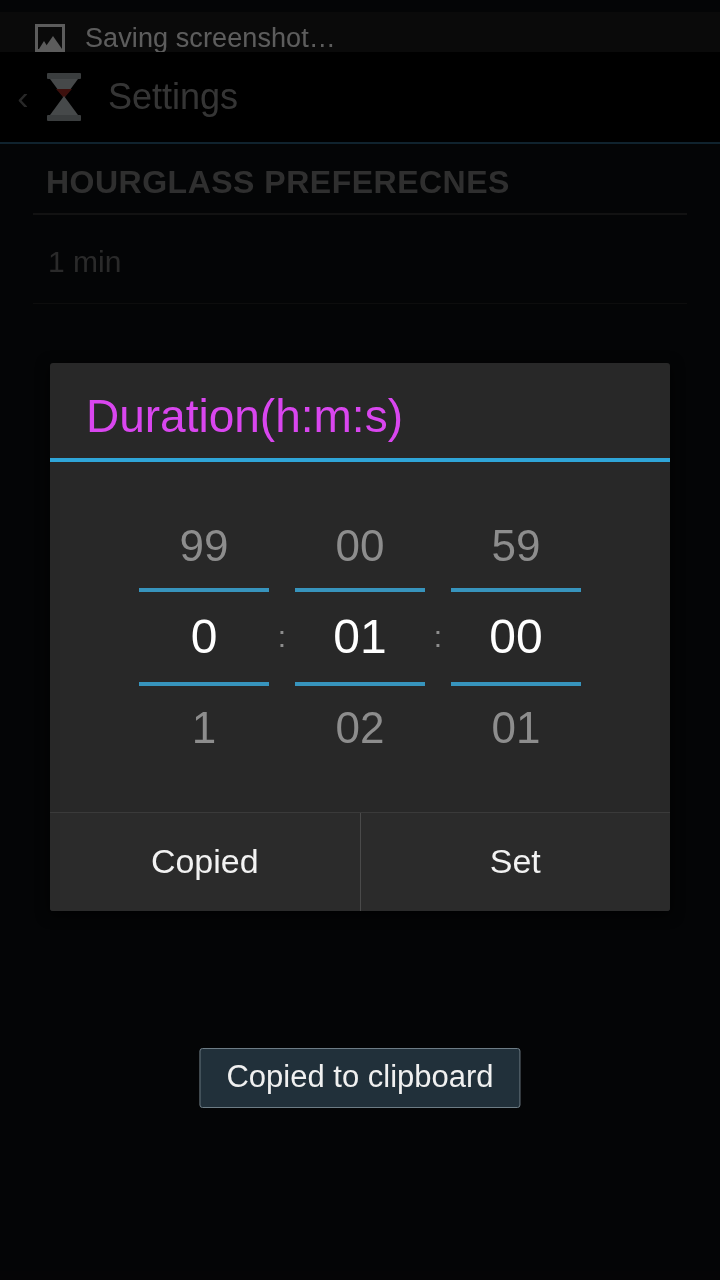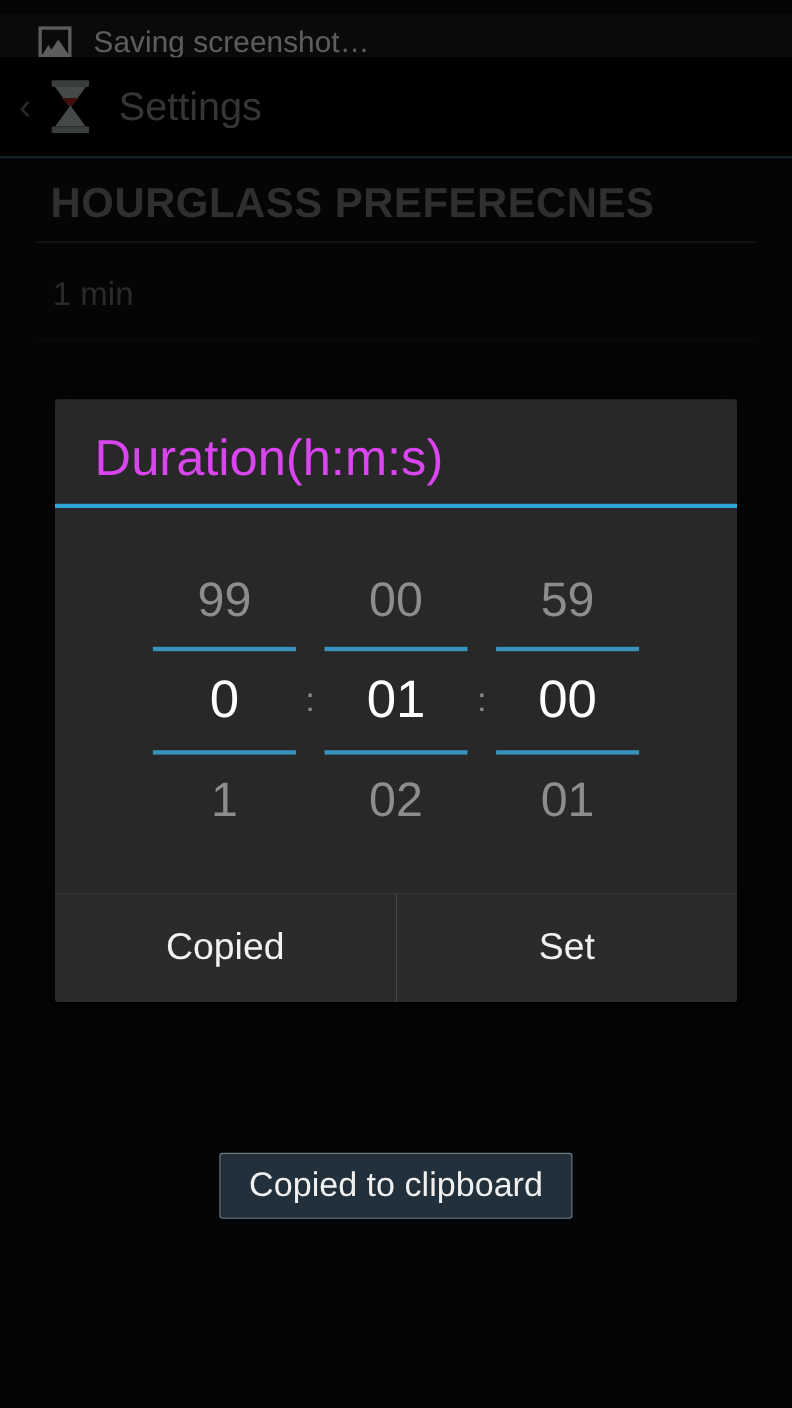--- a/index.html
+++ b/index.html
@@ -152,21 +152,21 @@
   }
 
   
   #settings-list {
     position: absolute;
     left: 0; top: 146px;
     width: 720px;
   }
   .section-header {
     color: #7b7b7b;
-    font-size: 38px;
+    font-size: 32px;
     font-weight: bold;
     letter-spacing: 0.5px;
     padding: 18px 0 12px 46px;
   }
   .section-rule {
     height: 2px;
     background: #303030;
     margin: 0 33px 0 33px;
   }
   .pref-row {

